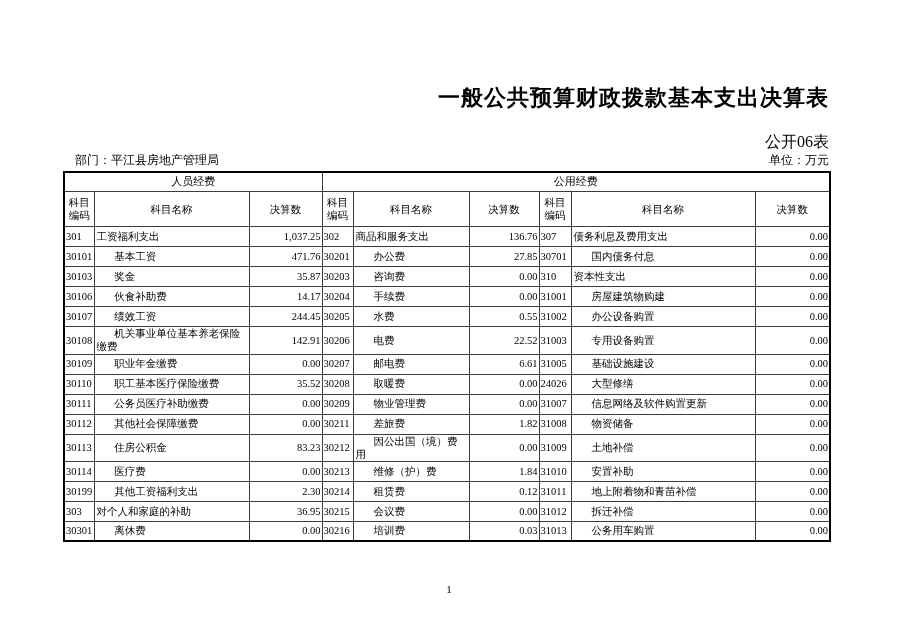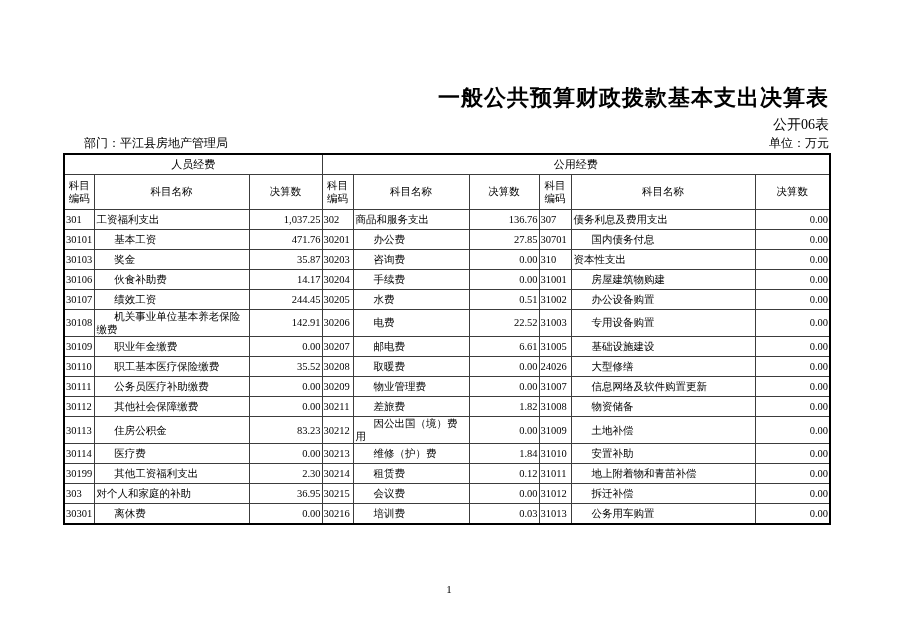--- a/index.html
+++ b/index.html
@@ -17,32 +17,32 @@
   .doc-title {
     text-align: right;
     font-family: "Liberation Sans", "DejaVu Sans", sans-serif;
     font-weight: bold;
     font-size: 22px;
     letter-spacing: 1px;
     line-height: 1.1;
   }
   .doc-no {
     text-align: right;
-    font-size: 14px;
-    margin-top: 7px;
+    font-size: 16px;
+    margin-top: 22px;
     line-height: 1.2;
   }
   .meta-line {
     display: flex;
     justify-content: space-between;
     font-size: 12px;
     margin-top: 2px;
     line-height: 1.2;
   }
-  .meta-line .dept { margin-left: 21px; }
+  .meta-line .dept { margin-left: 12px; }
   table.budget {
     margin-top: 3px;
     border-collapse: collapse;
     table-layout: fixed;
     width: 766px;
     border: 2px solid #000;
   }
   table.budget th, table.budget td {
     border: 1px solid #3c3c3c;
     font-size: 10.5px;
@@ -155,21 +155,21 @@
           <td class="code">31001</td>
           <td class="name sub">房屋建筑物购建</td>
           <td class="val">0.00</td>
         </tr>
         <tr>
           <td class="code">30107</td>
           <td class="name sub">绩效工资</td>
           <td class="val">244.45</td>
           <td class="code">30205</td>
           <td class="name sub">水费</td>
-          <td class="val">0.51</td>
+          <td class="val">0.55</td>
           <td class="code">31002</td>
           <td class="name sub">办公设备购置</td>
           <td class="val">0.00</td>
         </tr>
         <tr>
           <td class="code">30108</td>
           <td class="name sub">机关事业单位基本养老保险缴费</td>
           <td class="val">142.91</td>
           <td class="code">30206</td>
           <td class="name sub">电费</td>

